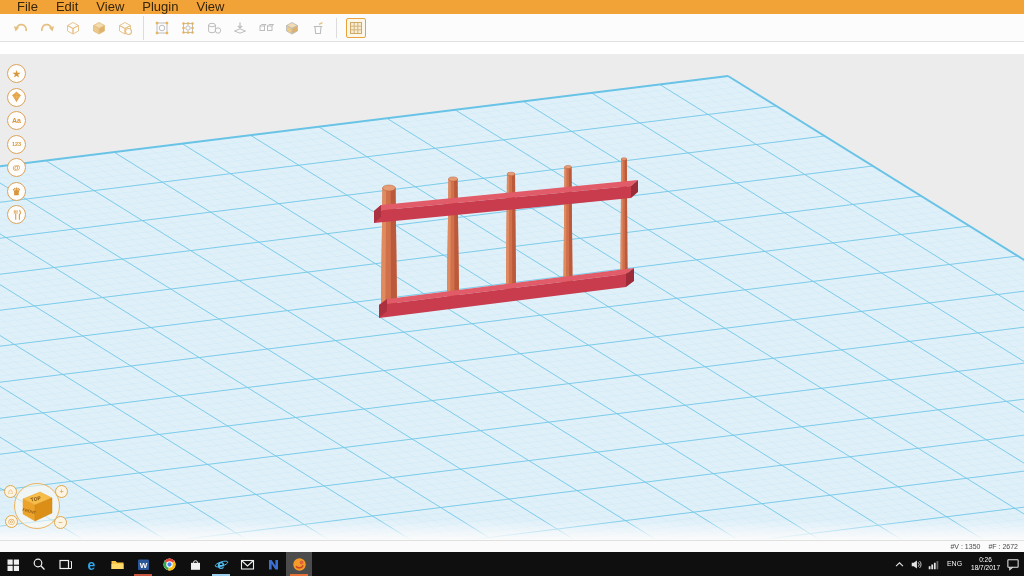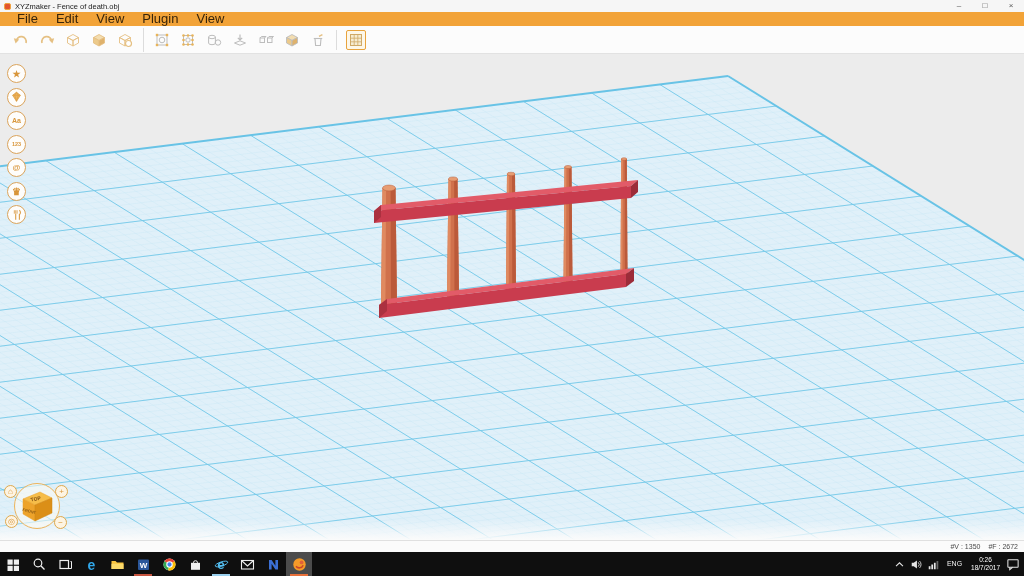--- a/index.html
+++ b/index.html
@@ -58,29 +58,20 @@
   .tray { margin-left:auto; display:flex; align-items:center; gap:1px; padding-right:3px; }
   .tray-icon { width:16px; height:24px; display:flex; align-items:center; justify-content:center; }
   .tray-lang { font-size:7px; color:#f0f0f0; padding:0 4px; line-height:24px; }
   .clock { text-align:center; font-size:6.5px; color:#fff; line-height:1.3; padding:0 4px; }
 </style>
 </head>
 <body>
 
 <div class="window">
 
-  <div class="titlebar">
-    <div class="app-logo"></div>
-    <div class="title-text">XYZmaker - Fence of death.obj</div>
-    <div class="win-controls">
-        <div class="win-btn"><span>–</span></div>
-        <div class="win-btn"><span>□</span></div>
-        <div class="win-btn"><span>×</span></div>
-      </div>
-  </div>
 
   <div class="menubar">
       <div class="menu-item">File</div>
       <div class="menu-item">Edit</div>
       <div class="menu-item">View</div>
       <div class="menu-item">Plugin</div>
       <div class="menu-item">View</div>
     </div>
 
   <div class="toolbar">

